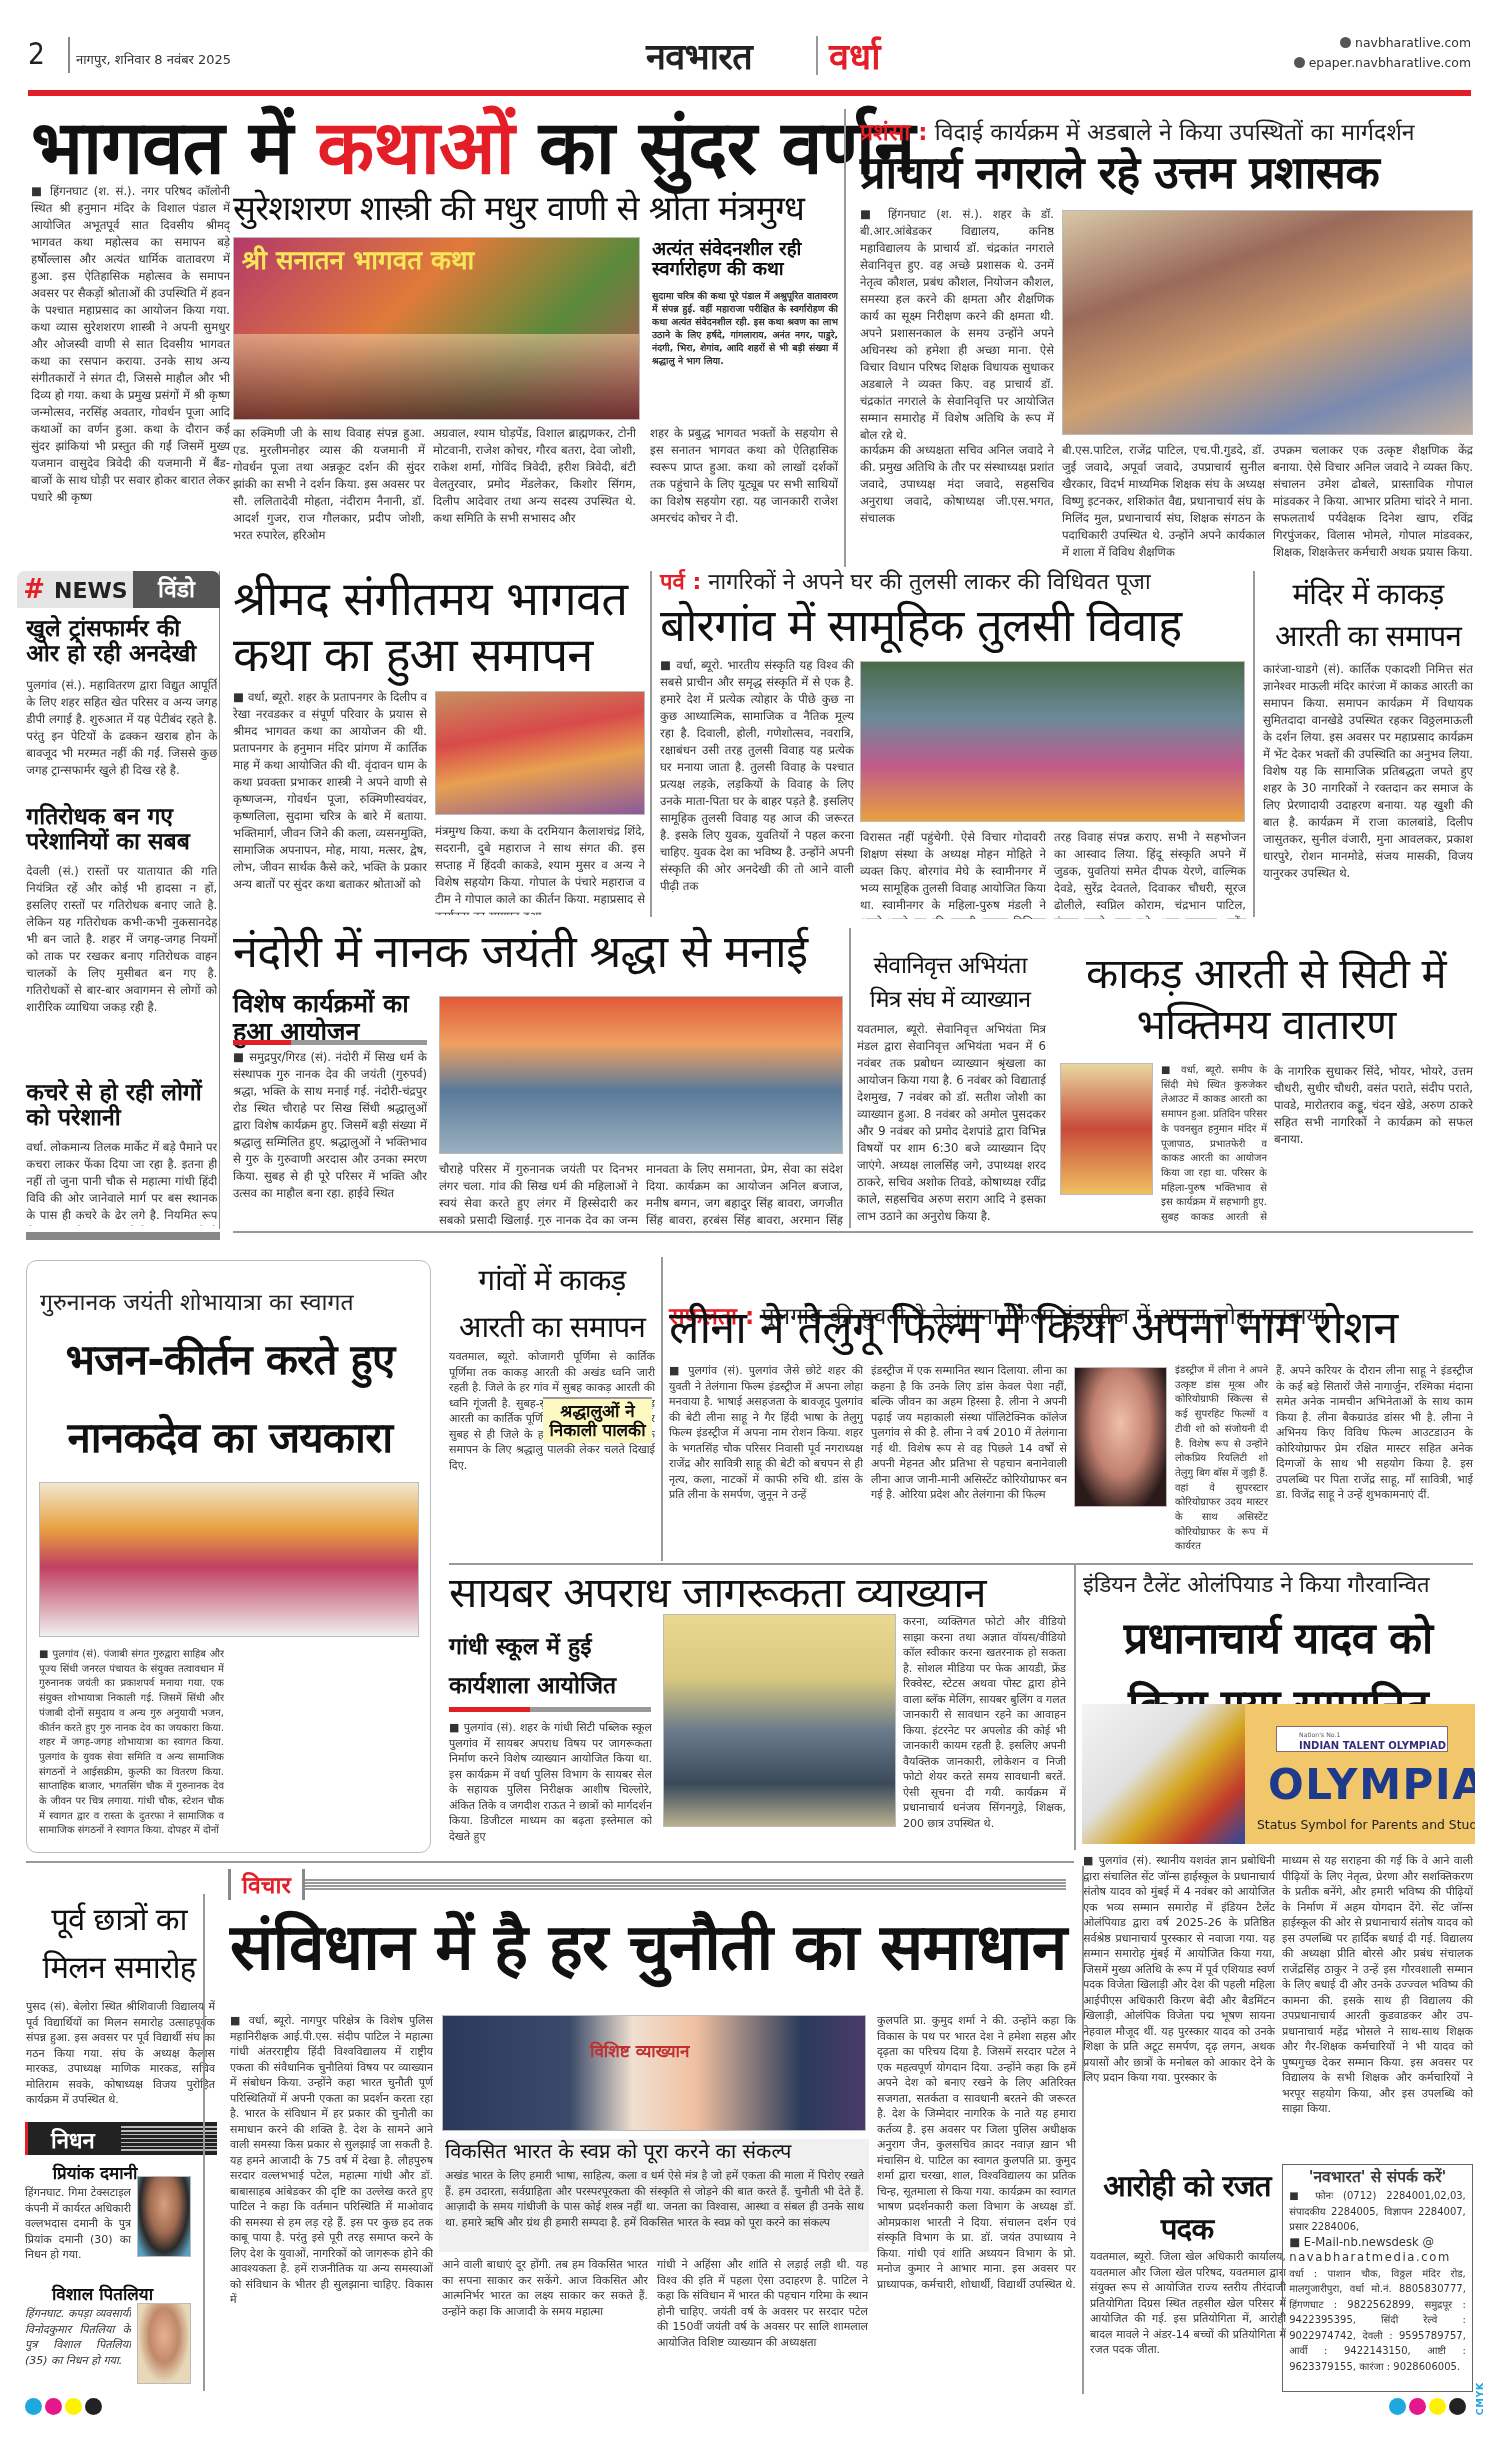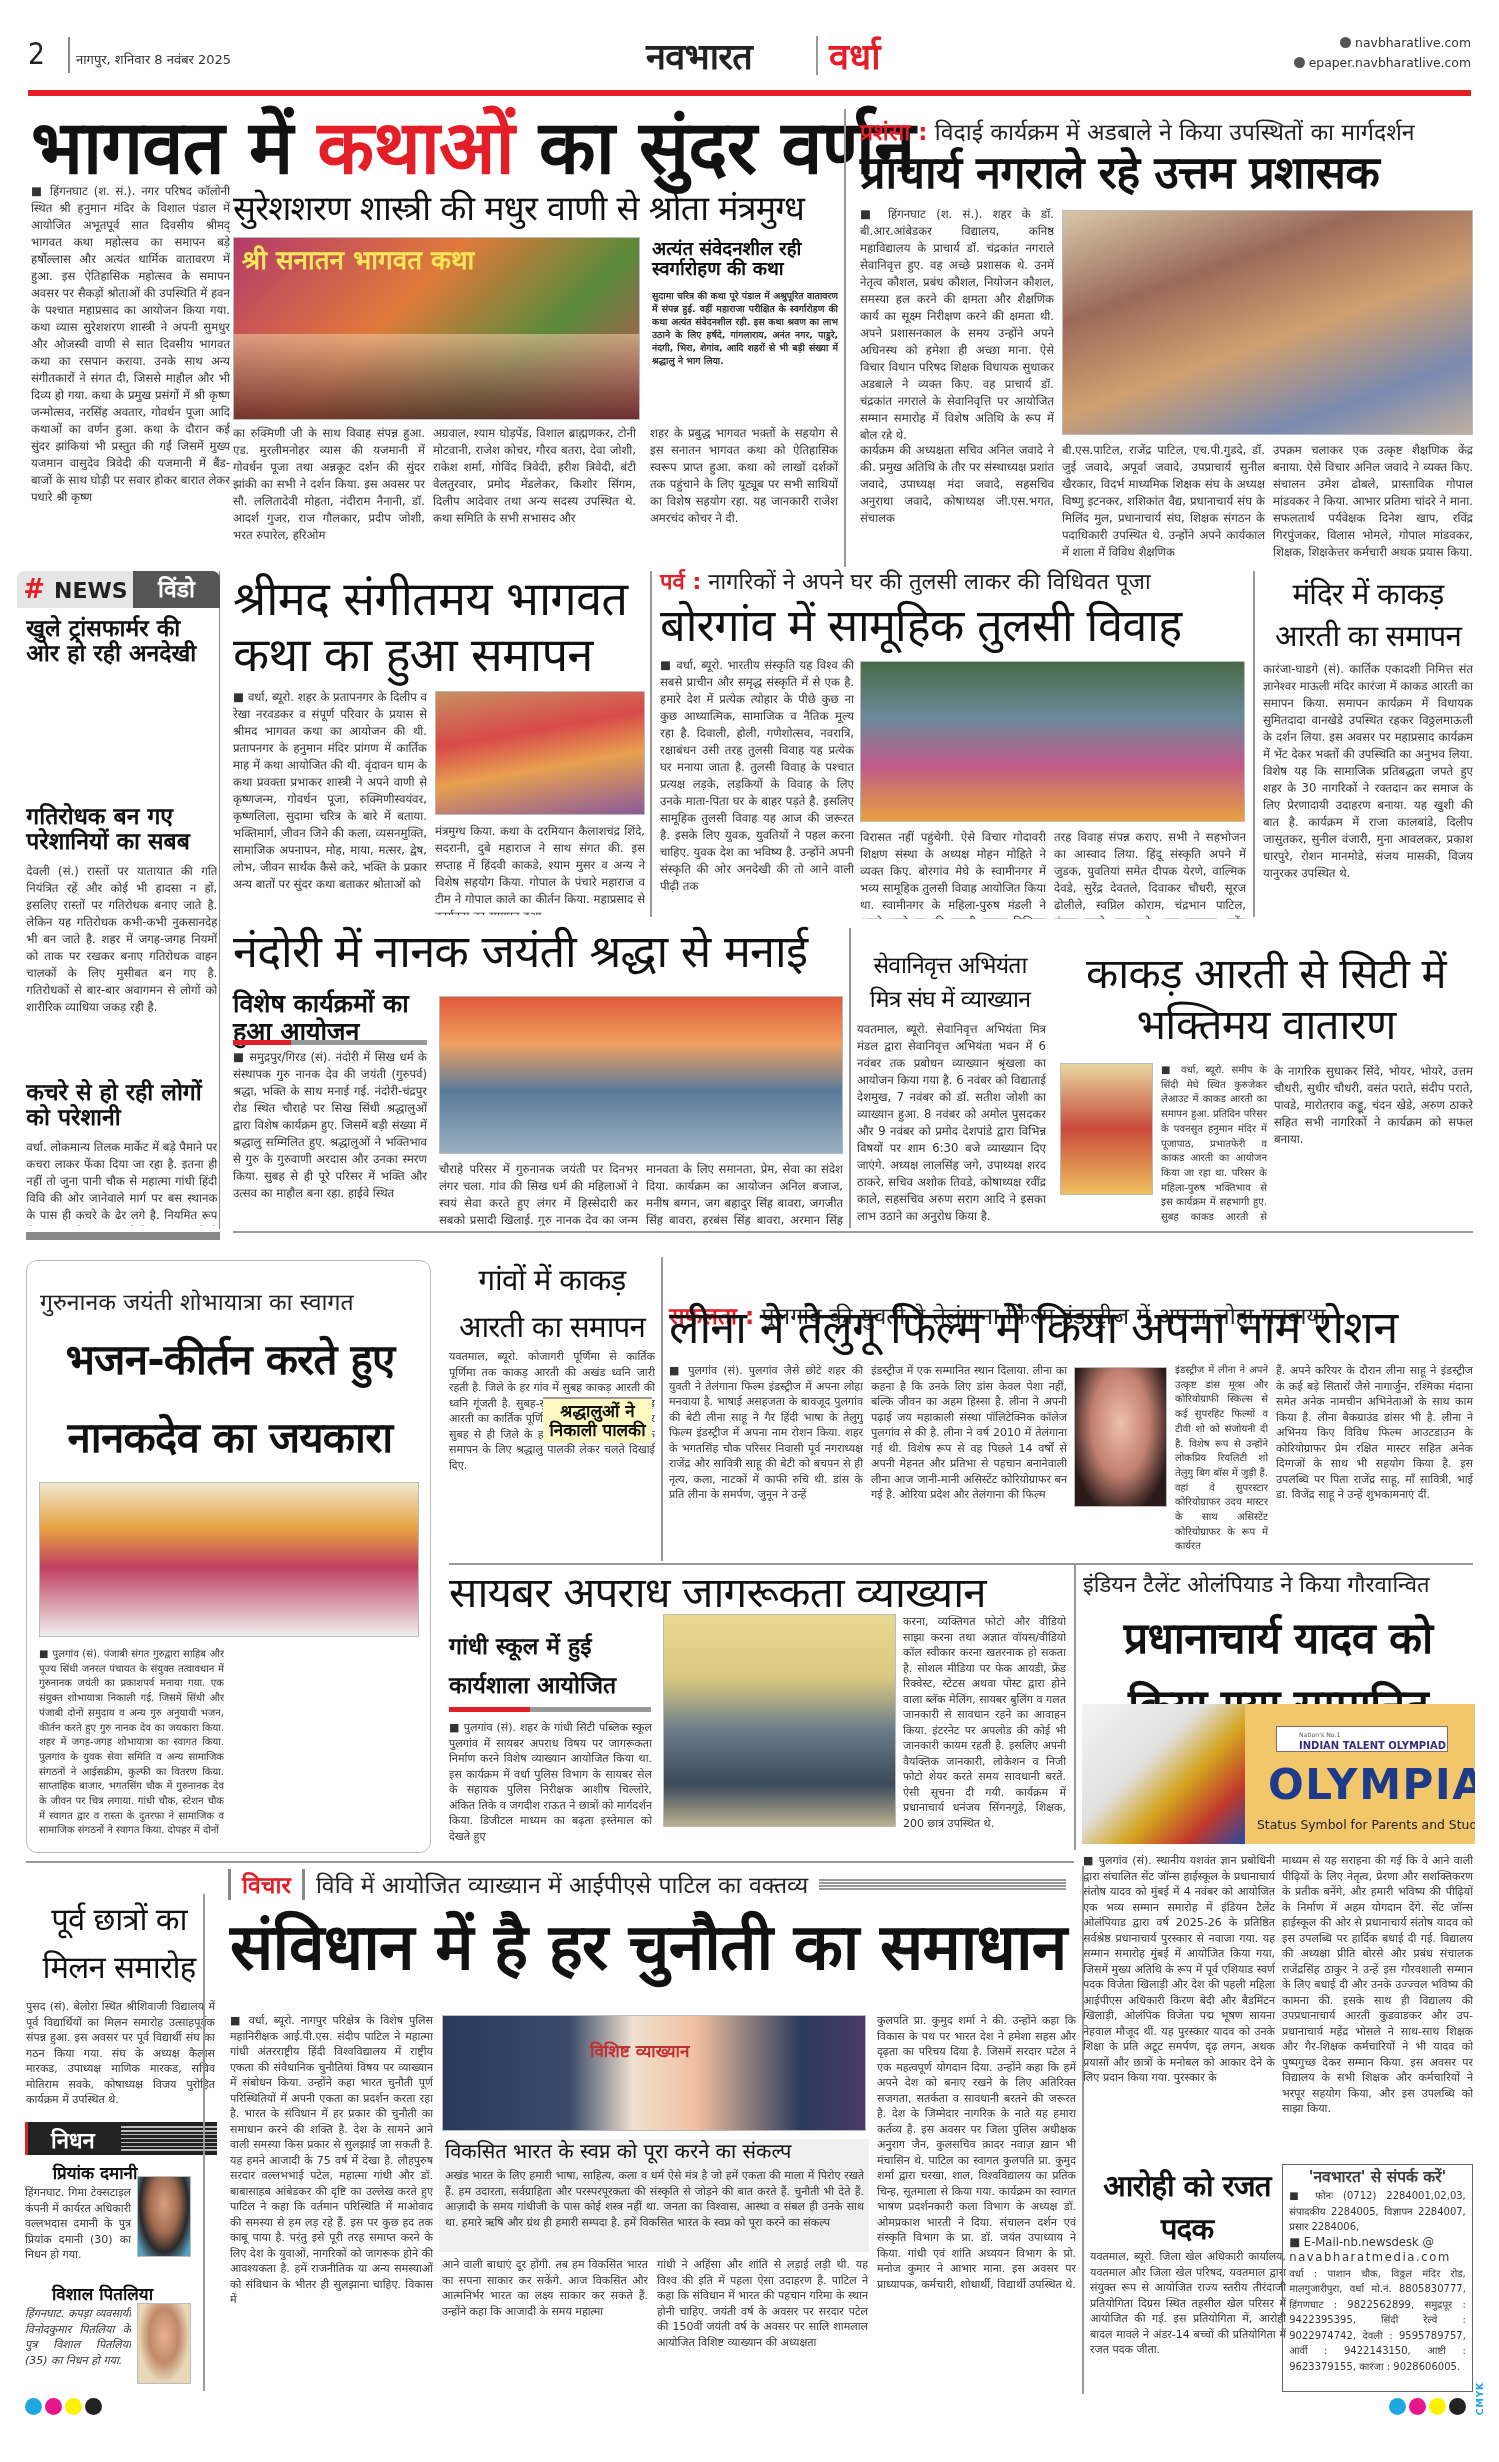--- a/index.html
+++ b/index.html
@@ -62,20 +62,21 @@
 
 <div class="abs" style="left:17px;top:571px;width:203px;height:658px;border-right:1.6px solid #888;">
   <div style="position:absolute;left:0;top:0;width:203px;height:37px;border-radius:7.8px 7.8px 0 0;overflow:hidden;display:flex;">
     <div style="flex:0 0 116px;background:#e5e5e5;font-size:26px;font-weight:bold;padding-left:6.2px;line-height:37px;">
       <span class="red">#</span>
       <span style="color:#222;font-size:22px;">NEWS</span>
     </div>
     <div style="flex:1;background:#555;color:#fff;font-size:23px;font-weight:bold;text-align:center;line-height:37px;">विंडो</div>
   </div>
   <div class="sub" style="position:absolute;left:9.3px;top:45px;width:191px;font-size:23px;">खुले ट्रांसफार्मर की ओर हो रही अनदेखी</div>
+  <div class="body" style="position:absolute;left:9.3px;top:106px;width:191px;height:121px;">पुलगांव (सं.). महावितरण द्वारा विद्युत आपूर्ति के लिए शहर सहित खेत परिसर व अन्य जगह डीपी लगाई है. शुरुआत में यह पेटीबंद रहते है. परंतु इन पेटियों के ढक्कन खराब होन के बावजूद भी मरम्मत नहीं की गई. जिससे कुछ जगह ट्रान्सफार्मर खुले ही दिख रहे है.</div>
   <div class="sub" style="position:absolute;left:9.3px;top:233px;width:191px;font-size:23px;">गतिरोधक बन गए परेशानियों का सबब</div>
   <div class="body" style="position:absolute;left:9.3px;top:292px;width:191px;height:210px;">देवली (सं.) रास्तों पर यातायात की गति नियंत्रित रहें और कोई भी हादसा न हों, इसलिए रास्तों पर गतिरोधक बनाए जाते है. लेकिन यह गतिरोधक कभी-कभी नुकसानदेह भी बन जाते है. शहर में जगह-जगह नियमों को ताक पर रखकर बनाए गतिरोधक वाहन चालकों के लिए मुसीबत बन गए है. गतिरोधकों से बार-बार अवागमन से लोगों को शारीरिक व्याधिया जकड़ रही है.</div>
   <div class="sub" style="position:absolute;left:9.3px;top:509px;width:191px;font-size:23px;">कचरे से हो रही लोगों को परेशानी</div>
   <div class="body" style="position:absolute;left:9.3px;top:568px;width:191px;height:87px;">वर्धा. लोकमान्य तिलक मार्केट में बड़े पैमाने पर कचरा लाकर फेंका दिया जा रहा है. इतना ही नहीं तो जुना पानी चौक से महात्मा गांधी हिंदी विवि की ओर जानेवाले मार्ग पर बस स्थानक के पास ही कचरे के ढेर लगे है. नियमित रूप से कचरा नहीं उठाया जाने के कारण गंदगी से लोग परेशानी का सामना कर रहे है.</div>
 </div>
 <div class="abs" style="left:26px;top:1232px;width:194px;height:7.8px;background:#888;"></div>
 
 <div class="abs hl" style="left:233px;top:571px;width:404px;font-size:47px;line-height:56px;font-weight:normal;">श्रीमद संगीतमय भागवत कथा का हुआ समापन</div>
 <div class="abs body" style="left:233px;top:689px;width:194px;height:225px;">■ वर्धा, ब्यूरो. शहर के प्रतापनगर के दिलीप व रेखा नरवडकर व संपूर्ण परिवार के प्रयास से श्रीमद भागवत कथा का आयोजन की थी. प्रतापनगर के हनुमान मंदिर प्रांगण में कार्तिक माह में कथा आयोजित की थी. वृंदावन धाम के कथा प्रवक्ता प्रभाकर शास्त्री ने अपने वाणी से कृष्णजन्म, गोवर्धन पूजा, रुक्मिणीस्वयंवर, कृष्णलिला, सुदामा चरित्र के बारे में बताया. भक्तिमार्ग, जीवन जिने की कला, व्यसनमुक्ति, सामाजिक अपनापन, मोह, माया, मत्सर, द्वेष, लोभ, जीवन सार्थक कैसे करे, भक्ति के प्रकार अन्य बातों पर सुंदर कथा बताकर श्रोताओं को</div>
 <div class="photo" style="left:435px;top:691px;width:210px;height:124px;background:linear-gradient(170deg,#c89060 0%,#d84a4a 35%,#e8a050 60%,#8a5a9a 100%);"></div>
@@ -177,21 +178,20 @@
 <div class="photo" style="left:137px;top:2176px;width:54px;height:81px;background:radial-gradient(ellipse at 50% 35%,#d8a080 0%,#a06a50 40%,#2a2a2a 65%,#5aa0c0 90%);"></div>
 <div class="abs sub" style="left:25px;top:2285px;width:155px;font-size:17px;text-align:center;">विशाल पितलिया</div>
 <div class="abs body" style="left:25px;top:2306px;width:106px;height:84px;font-size:11px;line-height:15.5px;font-style:italic;">हिंगनघाट. कपड़ा व्यवसायी विनोदकुमार पितलिया के पुत्र विशाल पितलिया (35) का निधन हो गया.</div>
 <div class="photo" style="left:137px;top:2303px;width:54px;height:81px;background:radial-gradient(ellipse at 50% 40%,#e8b090 0%,#c08a6a 40%,#e8d8b8 70%);"></div>
 <div class="vrule" style="left:203px;top:1894px;height:497px;"></div>
 
 <div class="abs" style="left:228px;top:1866px;width:838px;height:36px;display:flex;align-items:center;">
   <span style="width:3.1px;height:31px;background:#888;"></span>
   <span style="color:#e41e26;font-size:23px;font-weight:bold;padding:0 11px;">विचार</span>
   <span style="width:3.1px;height:31px;background:#888;"></span>
-  <span style="font-size:23px;padding:0 11px;white-space:nowrap;">विवि में आयोजित व्याख्यान में आईपीएसे पाटिल का वक्तव्य</span>
   <span style="flex:1;height:11px;background:repeating-linear-gradient(180deg,#999 0 1.6px,#fff 1.6px 3.1px);"></span>
 </div>
 <div class="abs hl" style="left:230px;top:1914px;font-size:64px;white-space:nowrap;">संविधान में है हर चुनौती का समाधान</div>
 <div class="abs body" style="left:230px;top:2013px;width:203px;height:380px;font-size:11px;line-height:15.5px;">■ वर्धा, ब्यूरो. नागपुर परिक्षेत्र के विशेष पुलिस महानिरीक्षक आई.पी.एस. संदीप पाटिल ने महात्मा गांधी अंतरराष्ट्रीय हिंदी विश्वविद्यालय में राष्ट्रीय एकता की संवैधानिक चुनौतियां विषय पर व्याख्यान में संबोधन किया. उन्होंने कहा भारत चुनौती पूर्ण परिस्थितियों में अपनी एकता का प्रदर्शन करता रहा है. भारत के संविधान में हर प्रकार की चुनौती का समाधान करने की शक्ति है. देश के सामने आने वाली समस्या किस प्रकार से सुलझाई जा सकती है. यह हमने आजादी के 75 वर्ष में देखा है. लौहपुरुष सरदार वल्लभभाई पटेल, महात्मा गांधी और डॉ. बाबासाहब आंबेडकर की दृष्टि का उल्लेख करते हुए पाटिल ने कहा कि वर्तमान परिस्थिति में माओवाद की समस्या से हम लड़ रहे हैं. इस पर कुछ हद तक काबू पाया है. परंतु इसे पूरी तरह समाप्त करने के लिए देश के युवाओं, नागरिकों को जागरूक होने की आवश्यकता है. हमें राजनीतिक या अन्य समस्याओं को संविधान के भीतर ही सुलझाना चाहिए. विकास में</div>
 <div class="photo" style="left:442px;top:2015px;width:424px;height:116px;background:linear-gradient(90deg,#2a3a5a 0%,#3a4a6a 30%,#f0e0d0 45%,#f0c0a0 60%,#2a3a5a 85%,#4a3a6a 100%);">
   <div style="position:absolute;left:147px;top:23px;font-size:17px;font-weight:bold;color:#c03030;">विशिष्ट व्याख्यान</div>
 </div>
 <div class="abs" style="left:439px;top:2139px;width:430px;height:113px;background:#f0f0f0;"></div>
 <div class="abs sub" style="left:445px;top:2140px;width:419px;font-size:20px;font-weight:normal;white-space:nowrap;">विकसित भारत के स्वप्न को पूरा करने का संकल्प</div>
 <div class="abs body" style="left:445px;top:2168px;width:419px;height:81px;font-size:11px;line-height:15.5px;">अखंड भारत के लिए हमारी भाषा, साहित्य, कला व धर्म ऐसे मंत्र है जो हमें एकता की माला में पिरोए रखते हैं. हम उदारता, सर्वग्राहिता और परस्परपूरकता की संस्कृति से जोड़ने की बात करते हैं. चुनौती भी देते हैं. आज़ादी के समय गांधीजी के पास कोई शस्त्र नहीं था. जनता का विश्वास, आस्था व संबल ही उनके साथ था. हमारे ऋषि और ग्रंथ ही हमारी सम्पदा है. हमें विकसित भारत के स्वप्न को पूरा करने का संकल्प</div>

